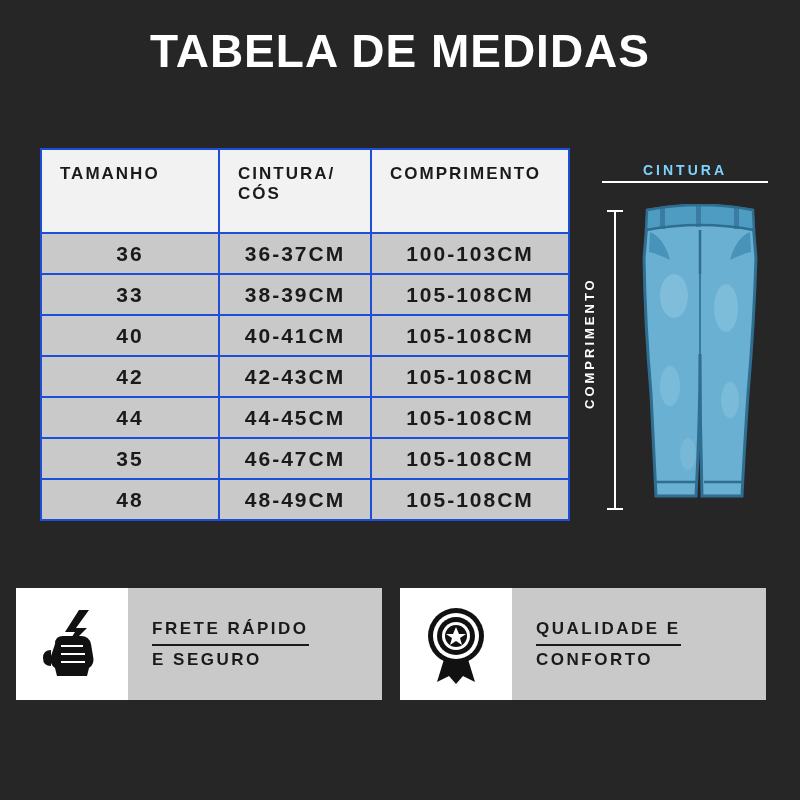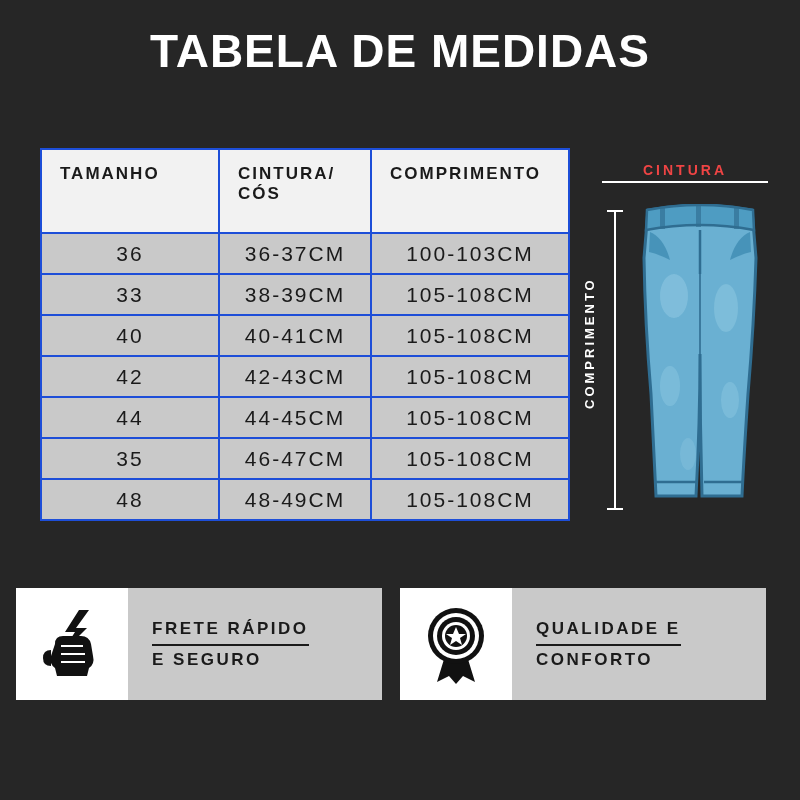--- a/index.html
+++ b/index.html
@@ -51,41 +51,41 @@
     font-weight: bold;
     text-align: left;
     padding: 14px 10px 20px 18px;
     height: 84px;
     vertical-align: top;
   }
   table.size-table tbody td {
     background: #c9c9c9;
     color: #1a1a1a;
     font-size: 21px;
-    font-weight: normal;
+    font-weight: bold;
     text-align: center;
     height: 41px;
     padding: 0 4px;
   }
   col.c1 { width: 178px; }
   col.c2 { width: 152px; }
   col.c3 { width: 198px; }
 
   
   #jeans-area {
     position: absolute;
     left: 578px; top: 148px;
     width: 196px; height: 388px;
   }
   #cintura-label {
     position: absolute;
     top: 14px; left: 24px;
     width: 166px;
     text-align: center;
-    color: #ef4444;
+    color: #7dd3fc;
     font-size: 14px;
     font-weight: bold;
     letter-spacing: 3px;
     border-bottom: 2px solid #ffffff;
     padding-bottom: 3px;
   }
   #comprimento-label {
     position: absolute;
     left: 4px; top: 90px;
     color: #ffffff;

